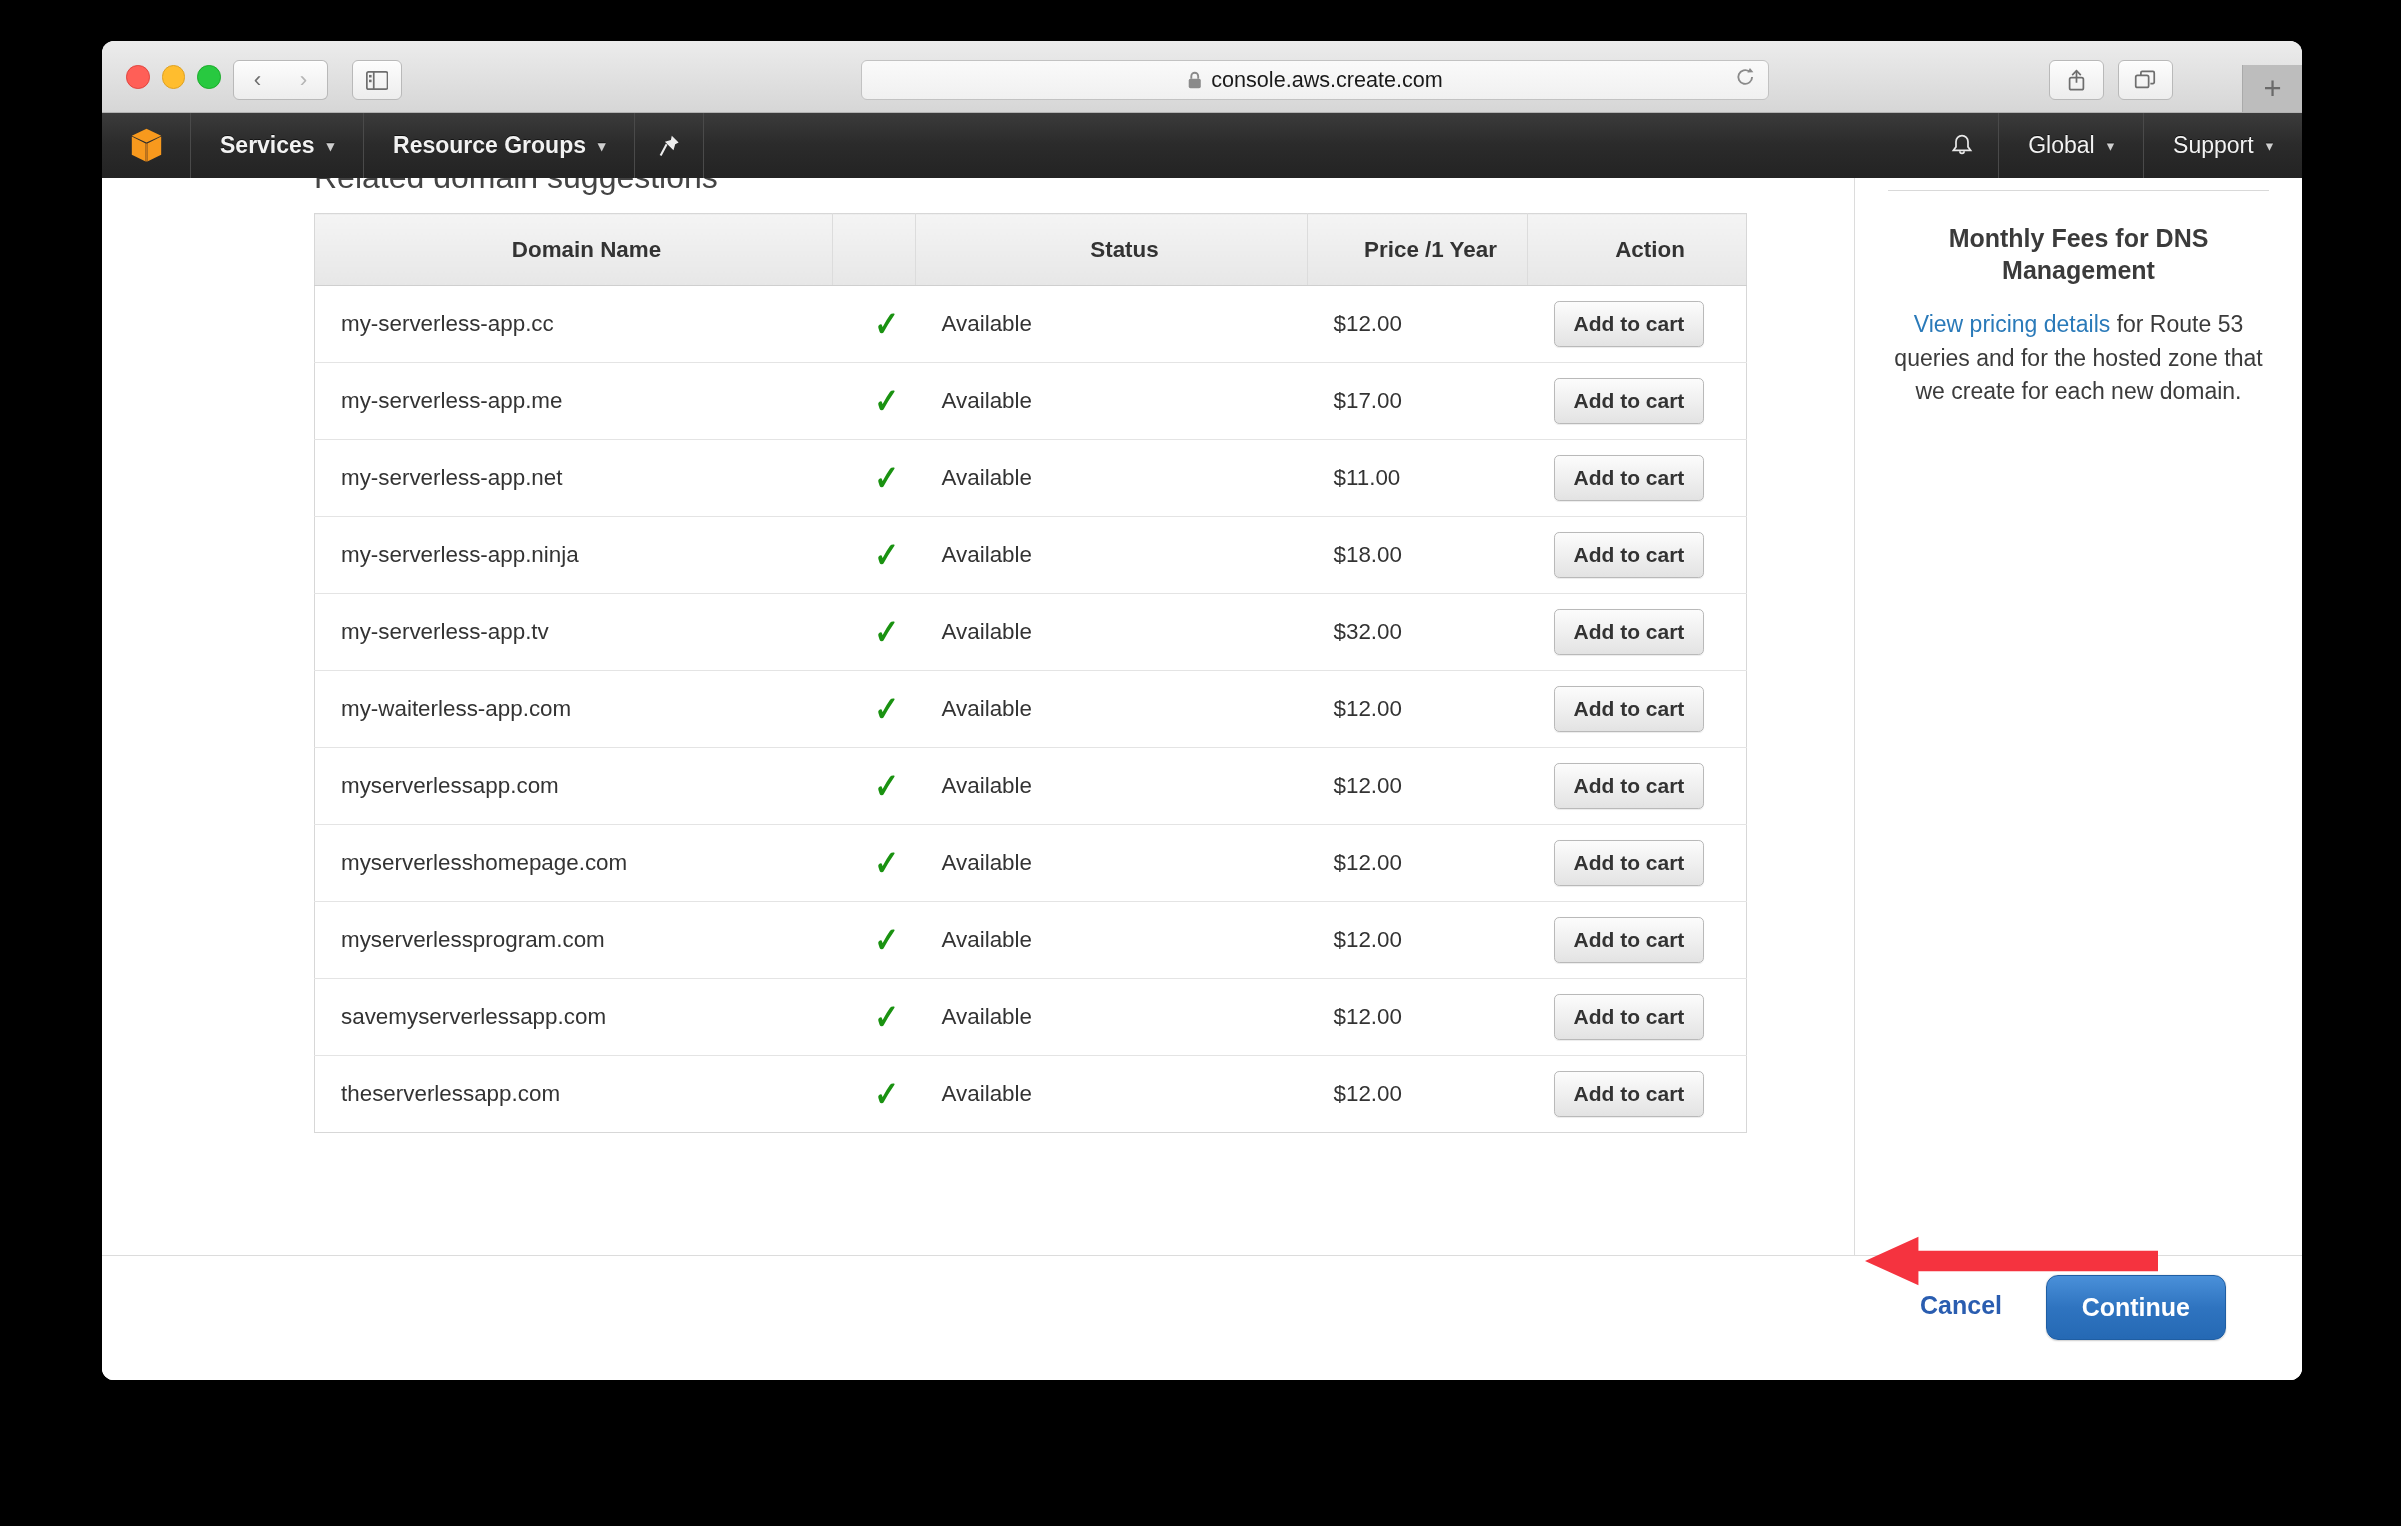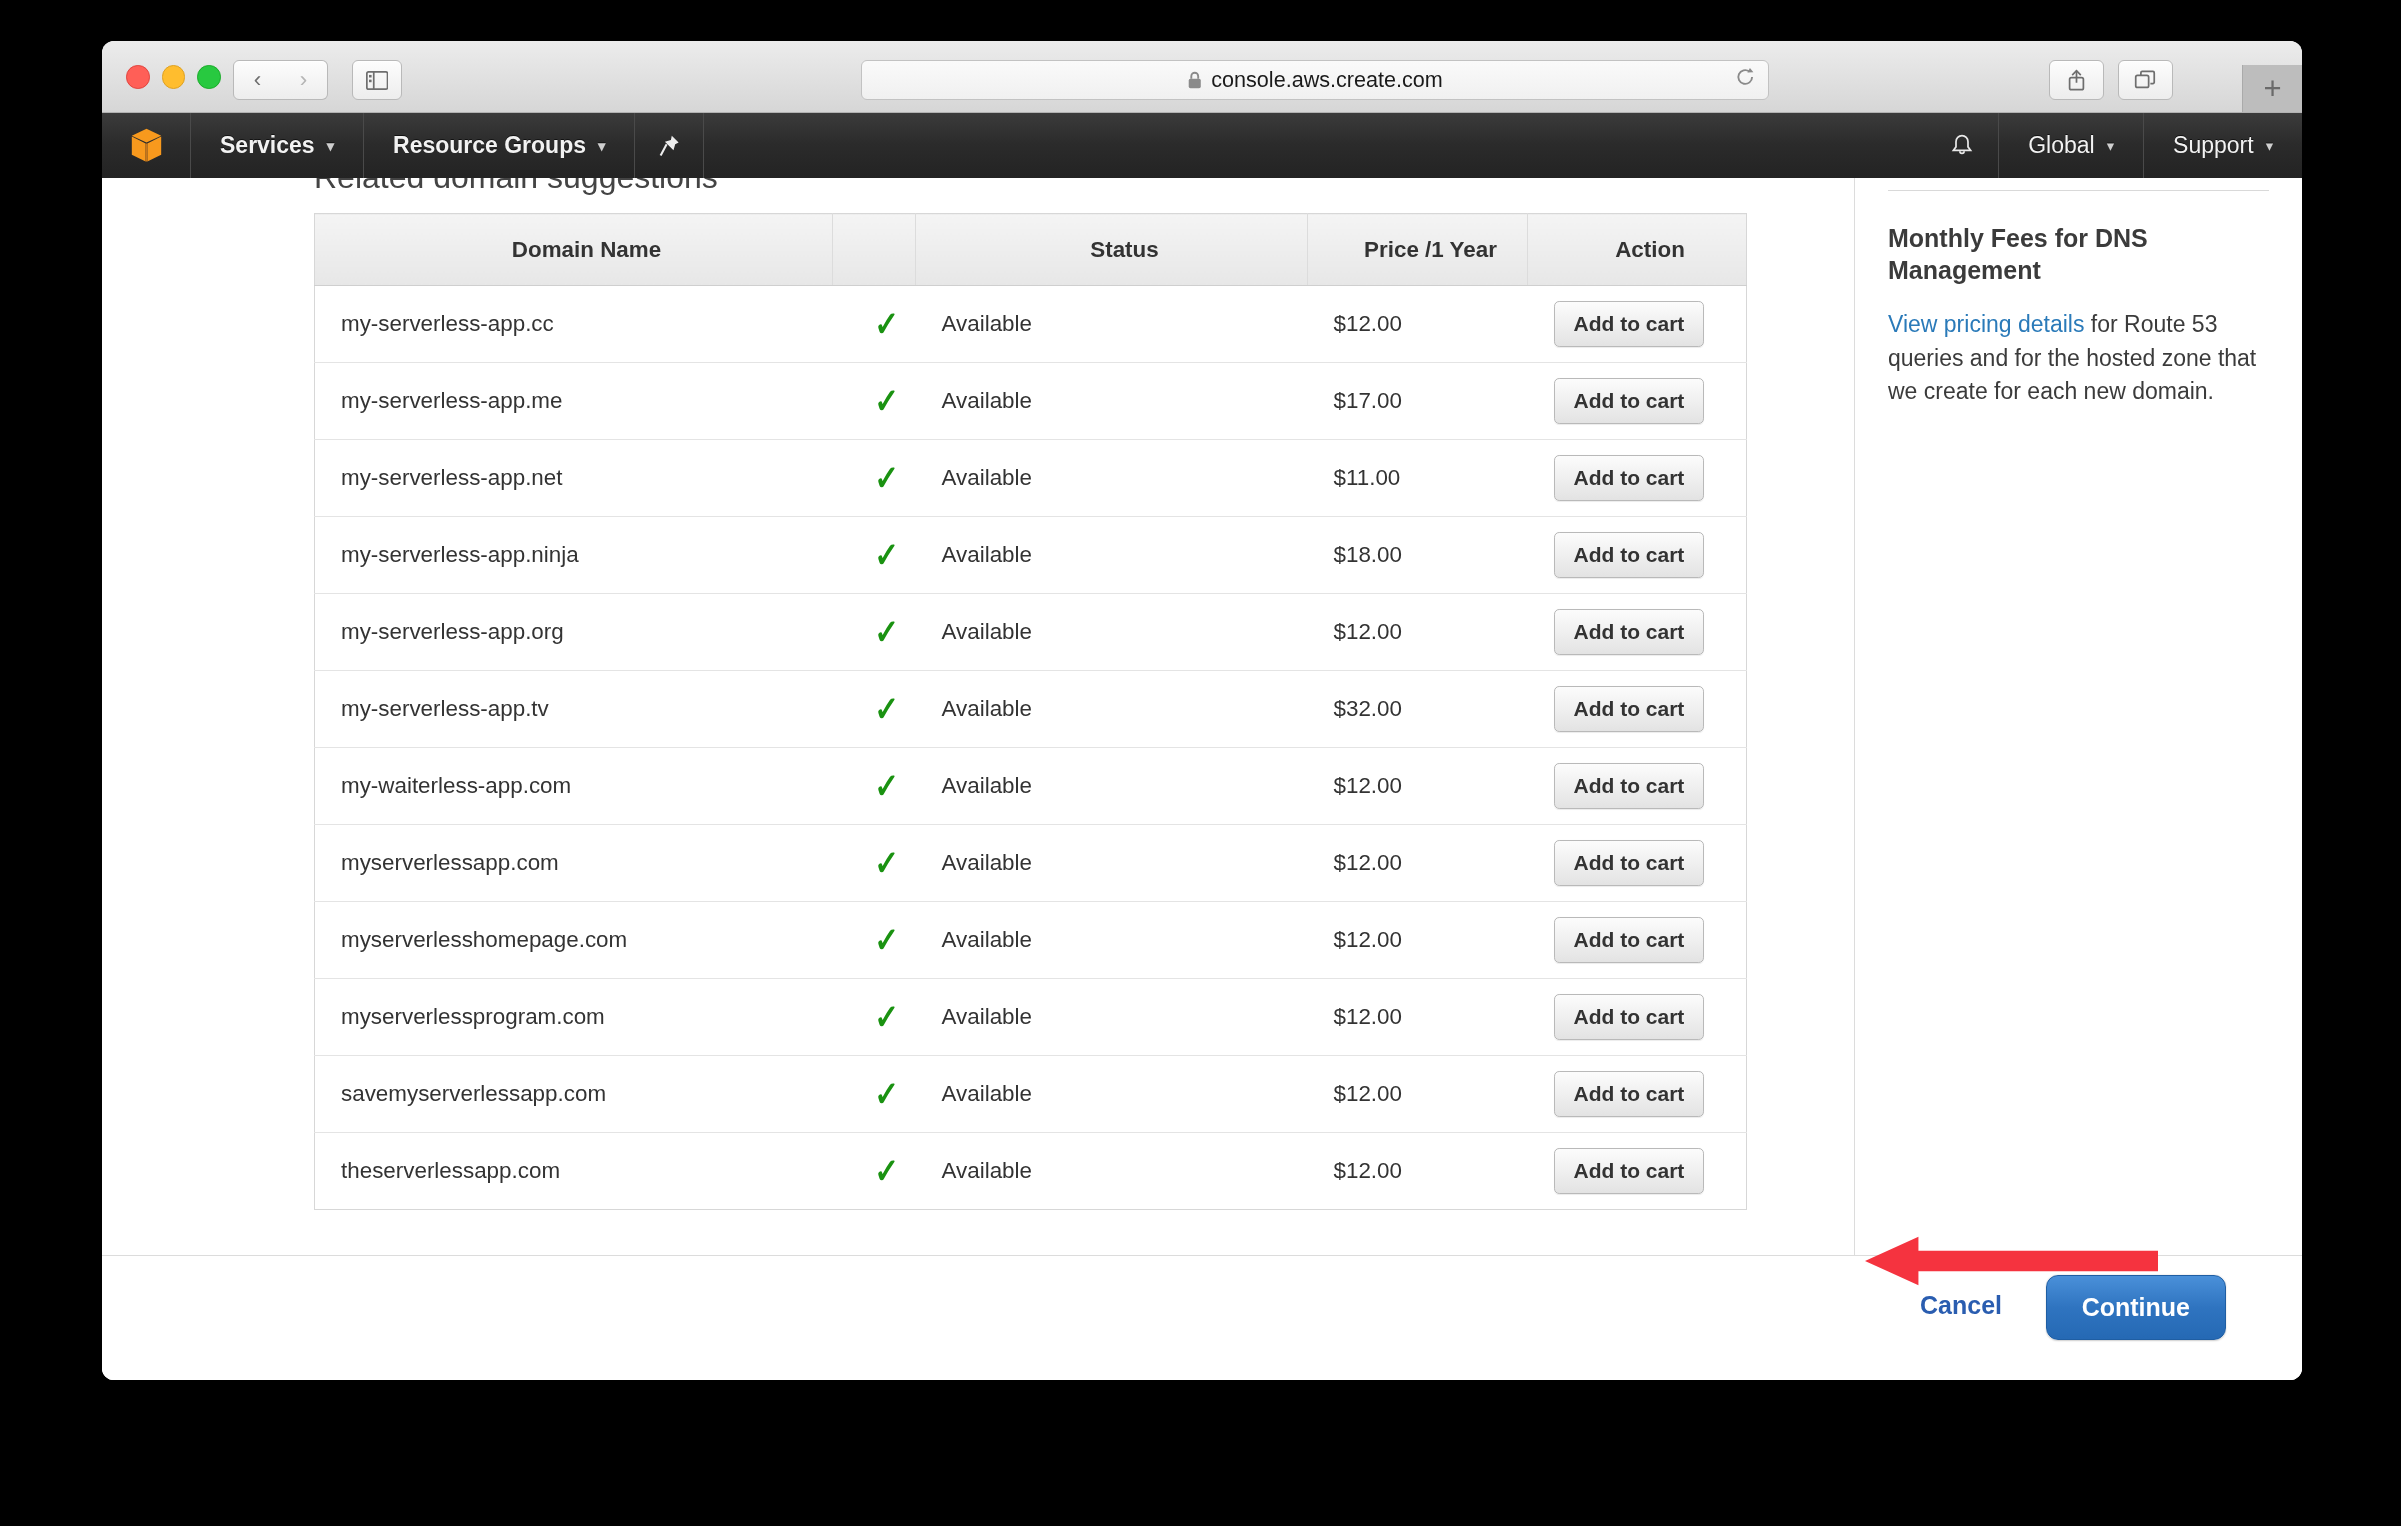--- a/index.html
+++ b/index.html
@@ -284,20 +284,21 @@
   .right-panel {
     position: absolute;
     left: 1752px;
     top: 0;
     width: 448px;
     height: 1077px;
     border-left: 0.9px solid #dcdcdc;
     background: #fff;
     box-sizing: border-box;
     padding: 0 33px;
+    text-align: center;
   }
   .right-panel .rule {
     margin-top: 12px;
     height: 0.9px;
     background: #d9d9d9;
   }
   .panel-heading {
     margin-top: 31px;
     font-size: 25px;
     font-weight: bold;
@@ -512,27 +513,20 @@
                 <td><span class="add-cart-btn">Add to cart</span></td>
               </tr>
               <tr>
                 <td>my-serverless-app.ninja</td>
                 <td class="td-check"><span class="check-mark" style="color: rgb(26, 146, 17);">✓</span></td>
                 <td>Available</td>
                 <td>$18.00</td>
                 <td><span class="add-cart-btn">Add to cart</span></td>
               </tr>
               <tr>
-                <td>my-serverless-app.org</td>
-                <td class="td-check"><span class="check-mark" style="color: rgb(26, 146, 17);">✓</span></td>
-                <td>Available</td>
-                <td>$12.00</td>
-                <td><span class="add-cart-btn">Add to cart</span></td>
-              </tr>
-              <tr>
                 <td>my-serverless-app.tv</td>
                 <td class="td-check"><span class="check-mark" style="color: rgb(26, 146, 17);">✓</span></td>
                 <td>Available</td>
                 <td>$32.00</td>
                 <td><span class="add-cart-btn">Add to cart</span></td>
               </tr>
               <tr>
                 <td>my-waiterless-app.com</td>
                 <td class="td-check"><span class="check-mark" style="color: rgb(26, 146, 17);">✓</span></td>
                 <td>Available</td>

